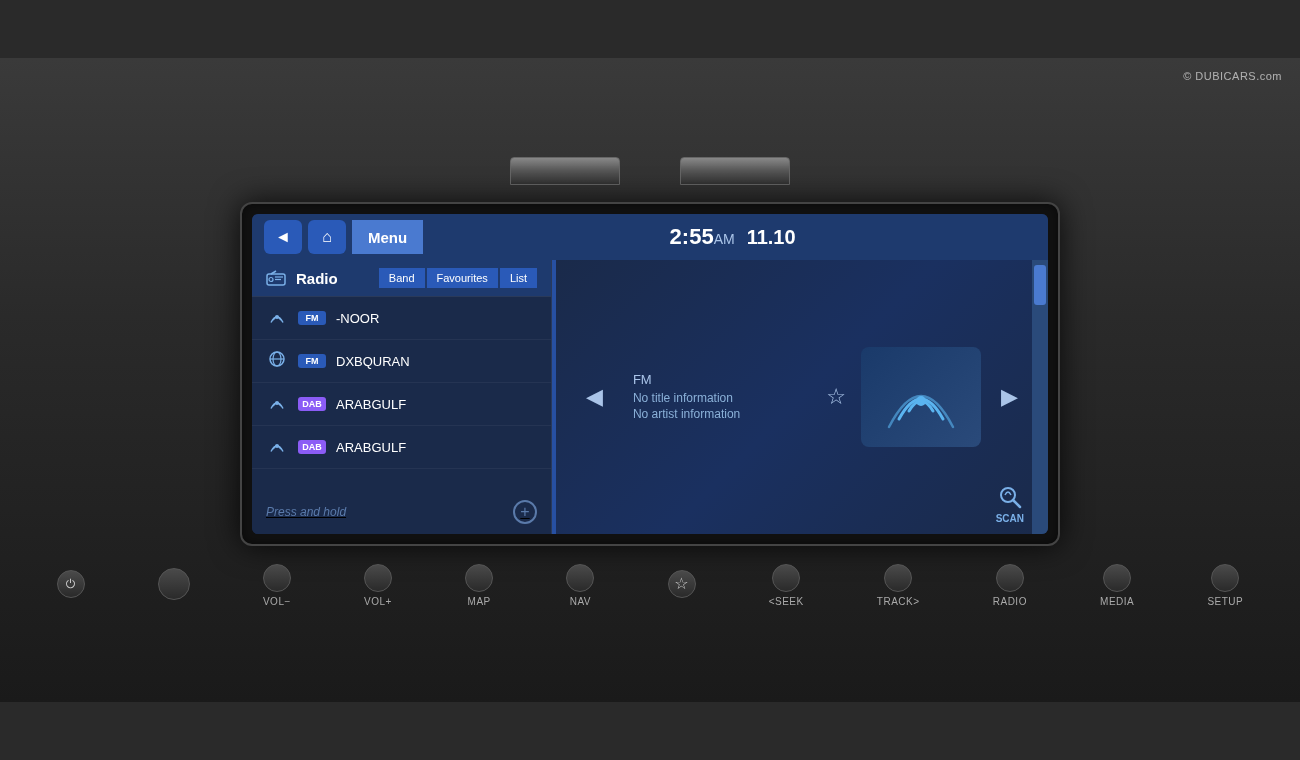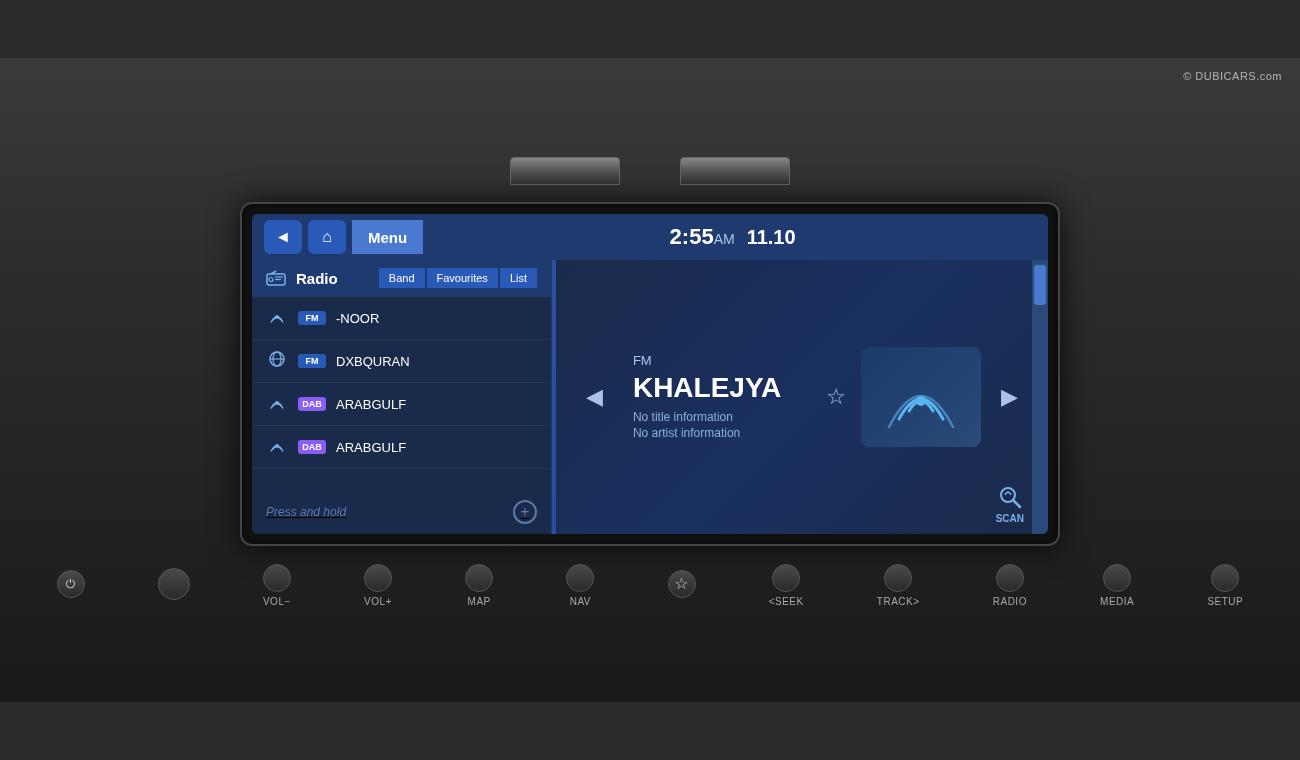--- a/index.html
+++ b/index.html
@@ -526,21 +526,20 @@
         </div>
 
         <div class="left-divider"></div>
 
         <div class="right-panel">
           <div class="station-display">
             <span class="prev-btn">◀</span>
 
             <div class="station-info">
               <div class="station-band">FM</div>
-              <div class="station-name-large">KHALEJYA</div>
               <div class="station-sub">No title information</div>
               <div class="station-sub">No artist information</div>
             </div>
 
             <span class="fav-btn">☆</span>
 
             <div class="station-graphic">
               <svg width="80" height="80" viewBox="0 0 80 80">
 
                 <circle cx="40" cy="44" r="5" fill="#5ab4f0"></circle>

